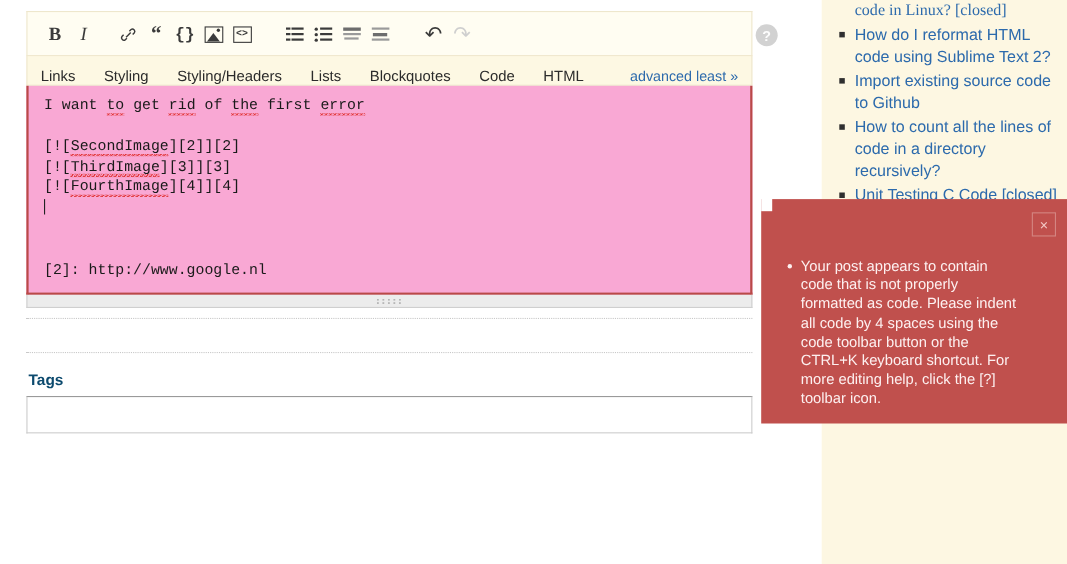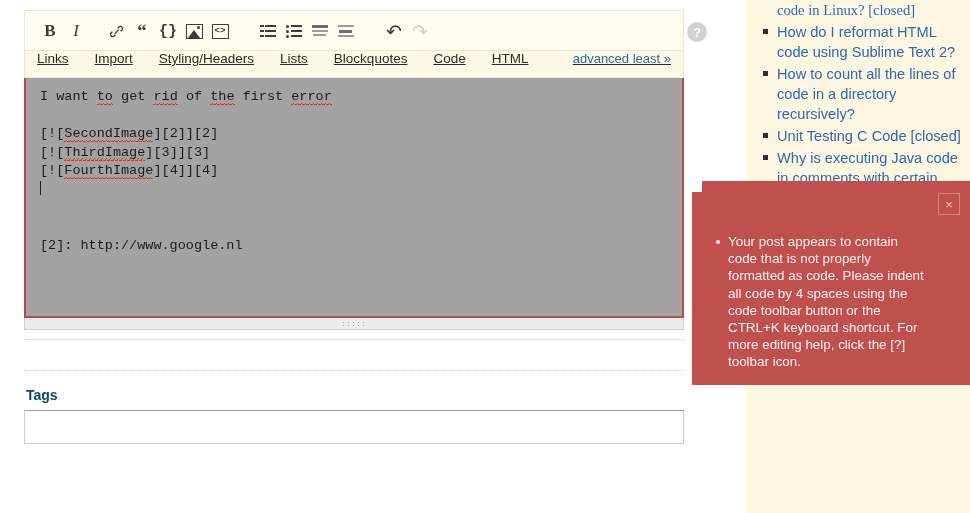--- a/index.html
+++ b/index.html
@@ -114,41 +114,40 @@
     display: flex; align-items: center; justify-content: center;
     cursor: pointer;
   }
 
   .wmd-help-bar {
     background: #fdf8e3;
     border: 1px solid #eee7cd;
     border-top: 1px solid #f0e8cf;
     height: 28px;
     display: flex;
-    align-items: flex-start;
+    align-items: flex-end;
     padding: 0 12px;
     box-sizing: border-box;
     font-size: 13.5px;
     color: #2b2b2b;
-    text-decoration: underline;
   }
   .help-item { margin-right: 26px; cursor: pointer; }
   .help-item:last-of-type { margin-right: 0; }
   .adv-help {
     margin-left: auto;
     color: #2c6aac;
     cursor: pointer;
     font-size: 13px;
   }
 
   .wmd-input {
     border: 2px solid #b94a48;
     border-top: none;
-    background: #a3a3a3;
-    height: 240px;
+    background: #f9a8d4;
+    height: 190px;
     box-sizing: border-box;
     padding: 10px 8px 0 14px;
     font-family: "Liberation Mono", monospace;
     font-size: 13.5px;
     line-height: 18.6px;
     color: #1a1a1a;
     white-space: pre;
     overflow: hidden;
     position: relative;
   }
@@ -314,20 +313,21 @@
 </style>
 </head>
 <body>
 
 <div id="root">
 
   <div class="sidebar">
     <ul class="sb-list">
       <li class="nobullet"><span>code in Linux? [closed]</span></li>
       <li><span>How do I reformat HTML code using Sublime Text 2?</span></li>
+      <li><span>Import existing source code to Github</span></li>
       <li><span>How to count all the lines of code in a directory recursively?</span></li>
       <li><span>Unit Testing C Code [closed]</span></li>
       <li><span>Why is executing Java code in comments with certain Unicode</span></li>
     </ul>
   </div>
 
   <div class="editor-col">
 
     <div class="wmd-button-bar">
       <div class="btn-row">
@@ -400,21 +400,21 @@
           </div>
         <div class="tbtn dim">
             <span class="redo-arrow">↷</span>
           </div>
       </div>
       <div class="help-circle">?</div>
     </div>
 
     <div class="wmd-help-bar">
       <span class="help-item">Links</span>
-      <span class="help-item">Import</span>
+      <span class="help-item">Styling</span>
       <span class="help-item">Styling/Headers</span>
       <span class="help-item">Lists</span>
       <span class="help-item">Blockquotes</span>
       <span class="help-item">Code</span>
       <span class="help-item">HTML</span>
       <span class="adv-help">advanced least »</span>
     </div>
 
     <div class="wmd-input"><span><span>I</span> <span>want</span> <span class="sq">to</span> <span>get</span> <span class="sq">rid</span> <span>of</span> <span class="sq">the</span> <span>first</span> <span class="sq">error</span></span>
 

